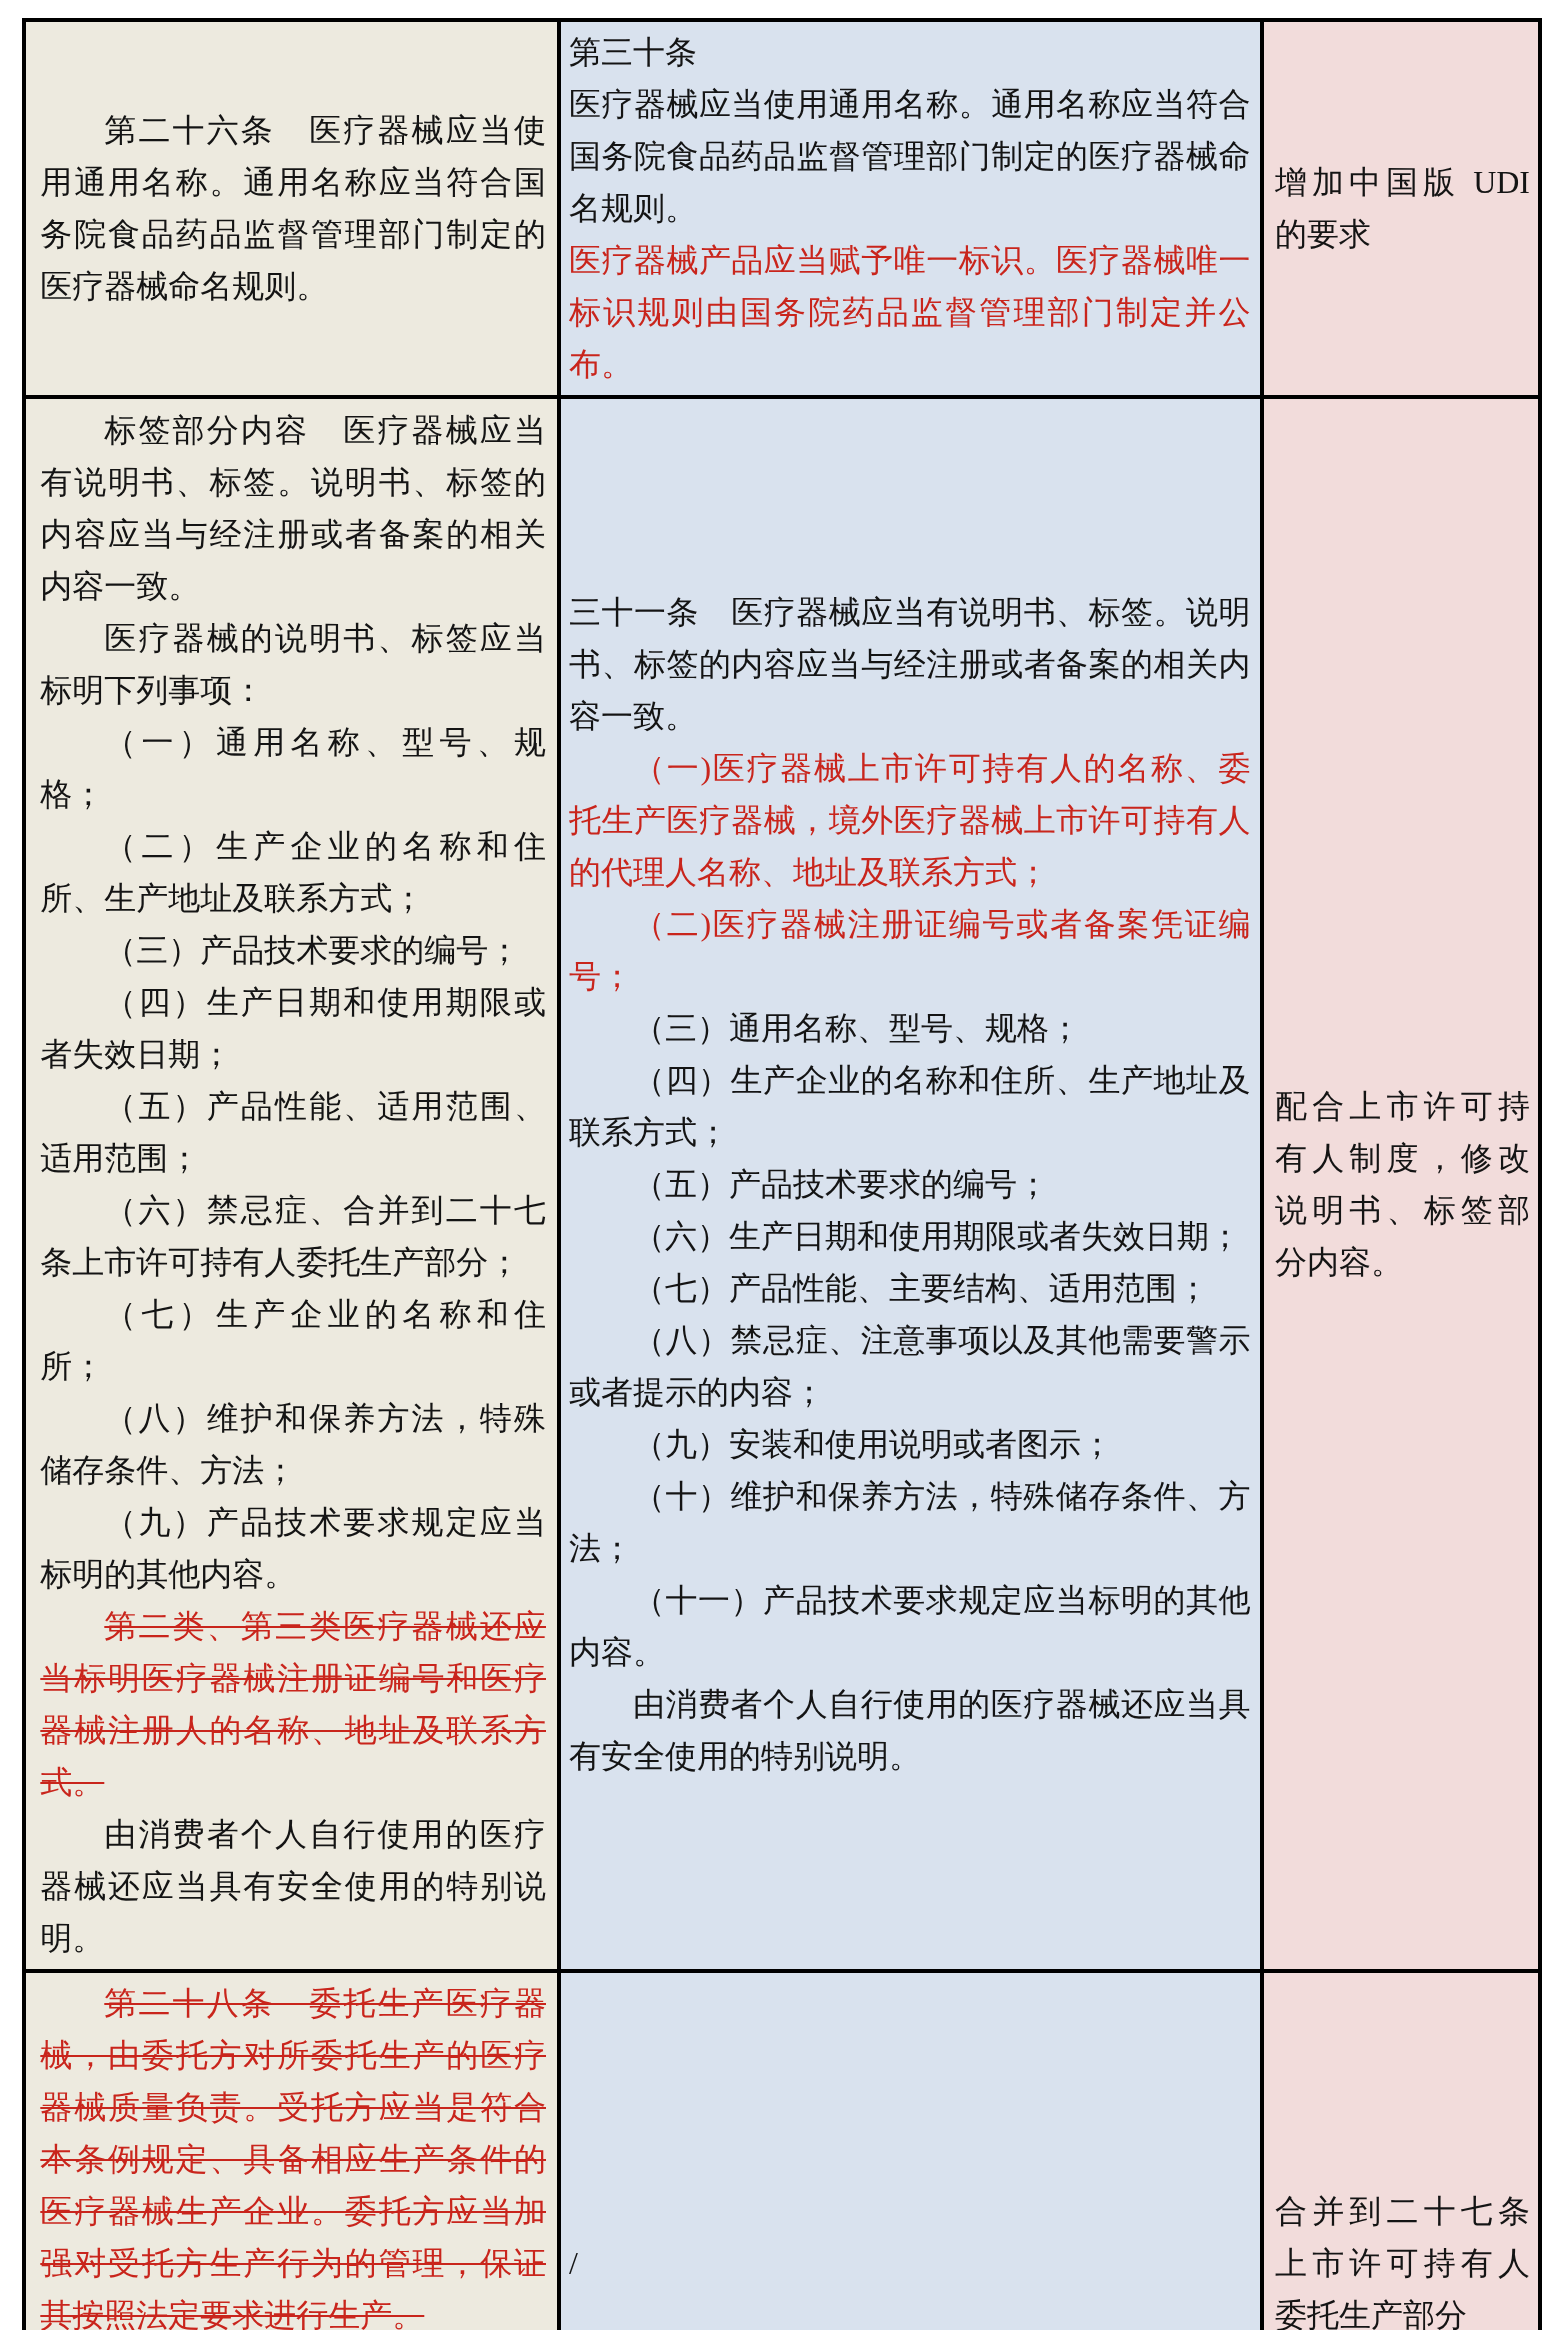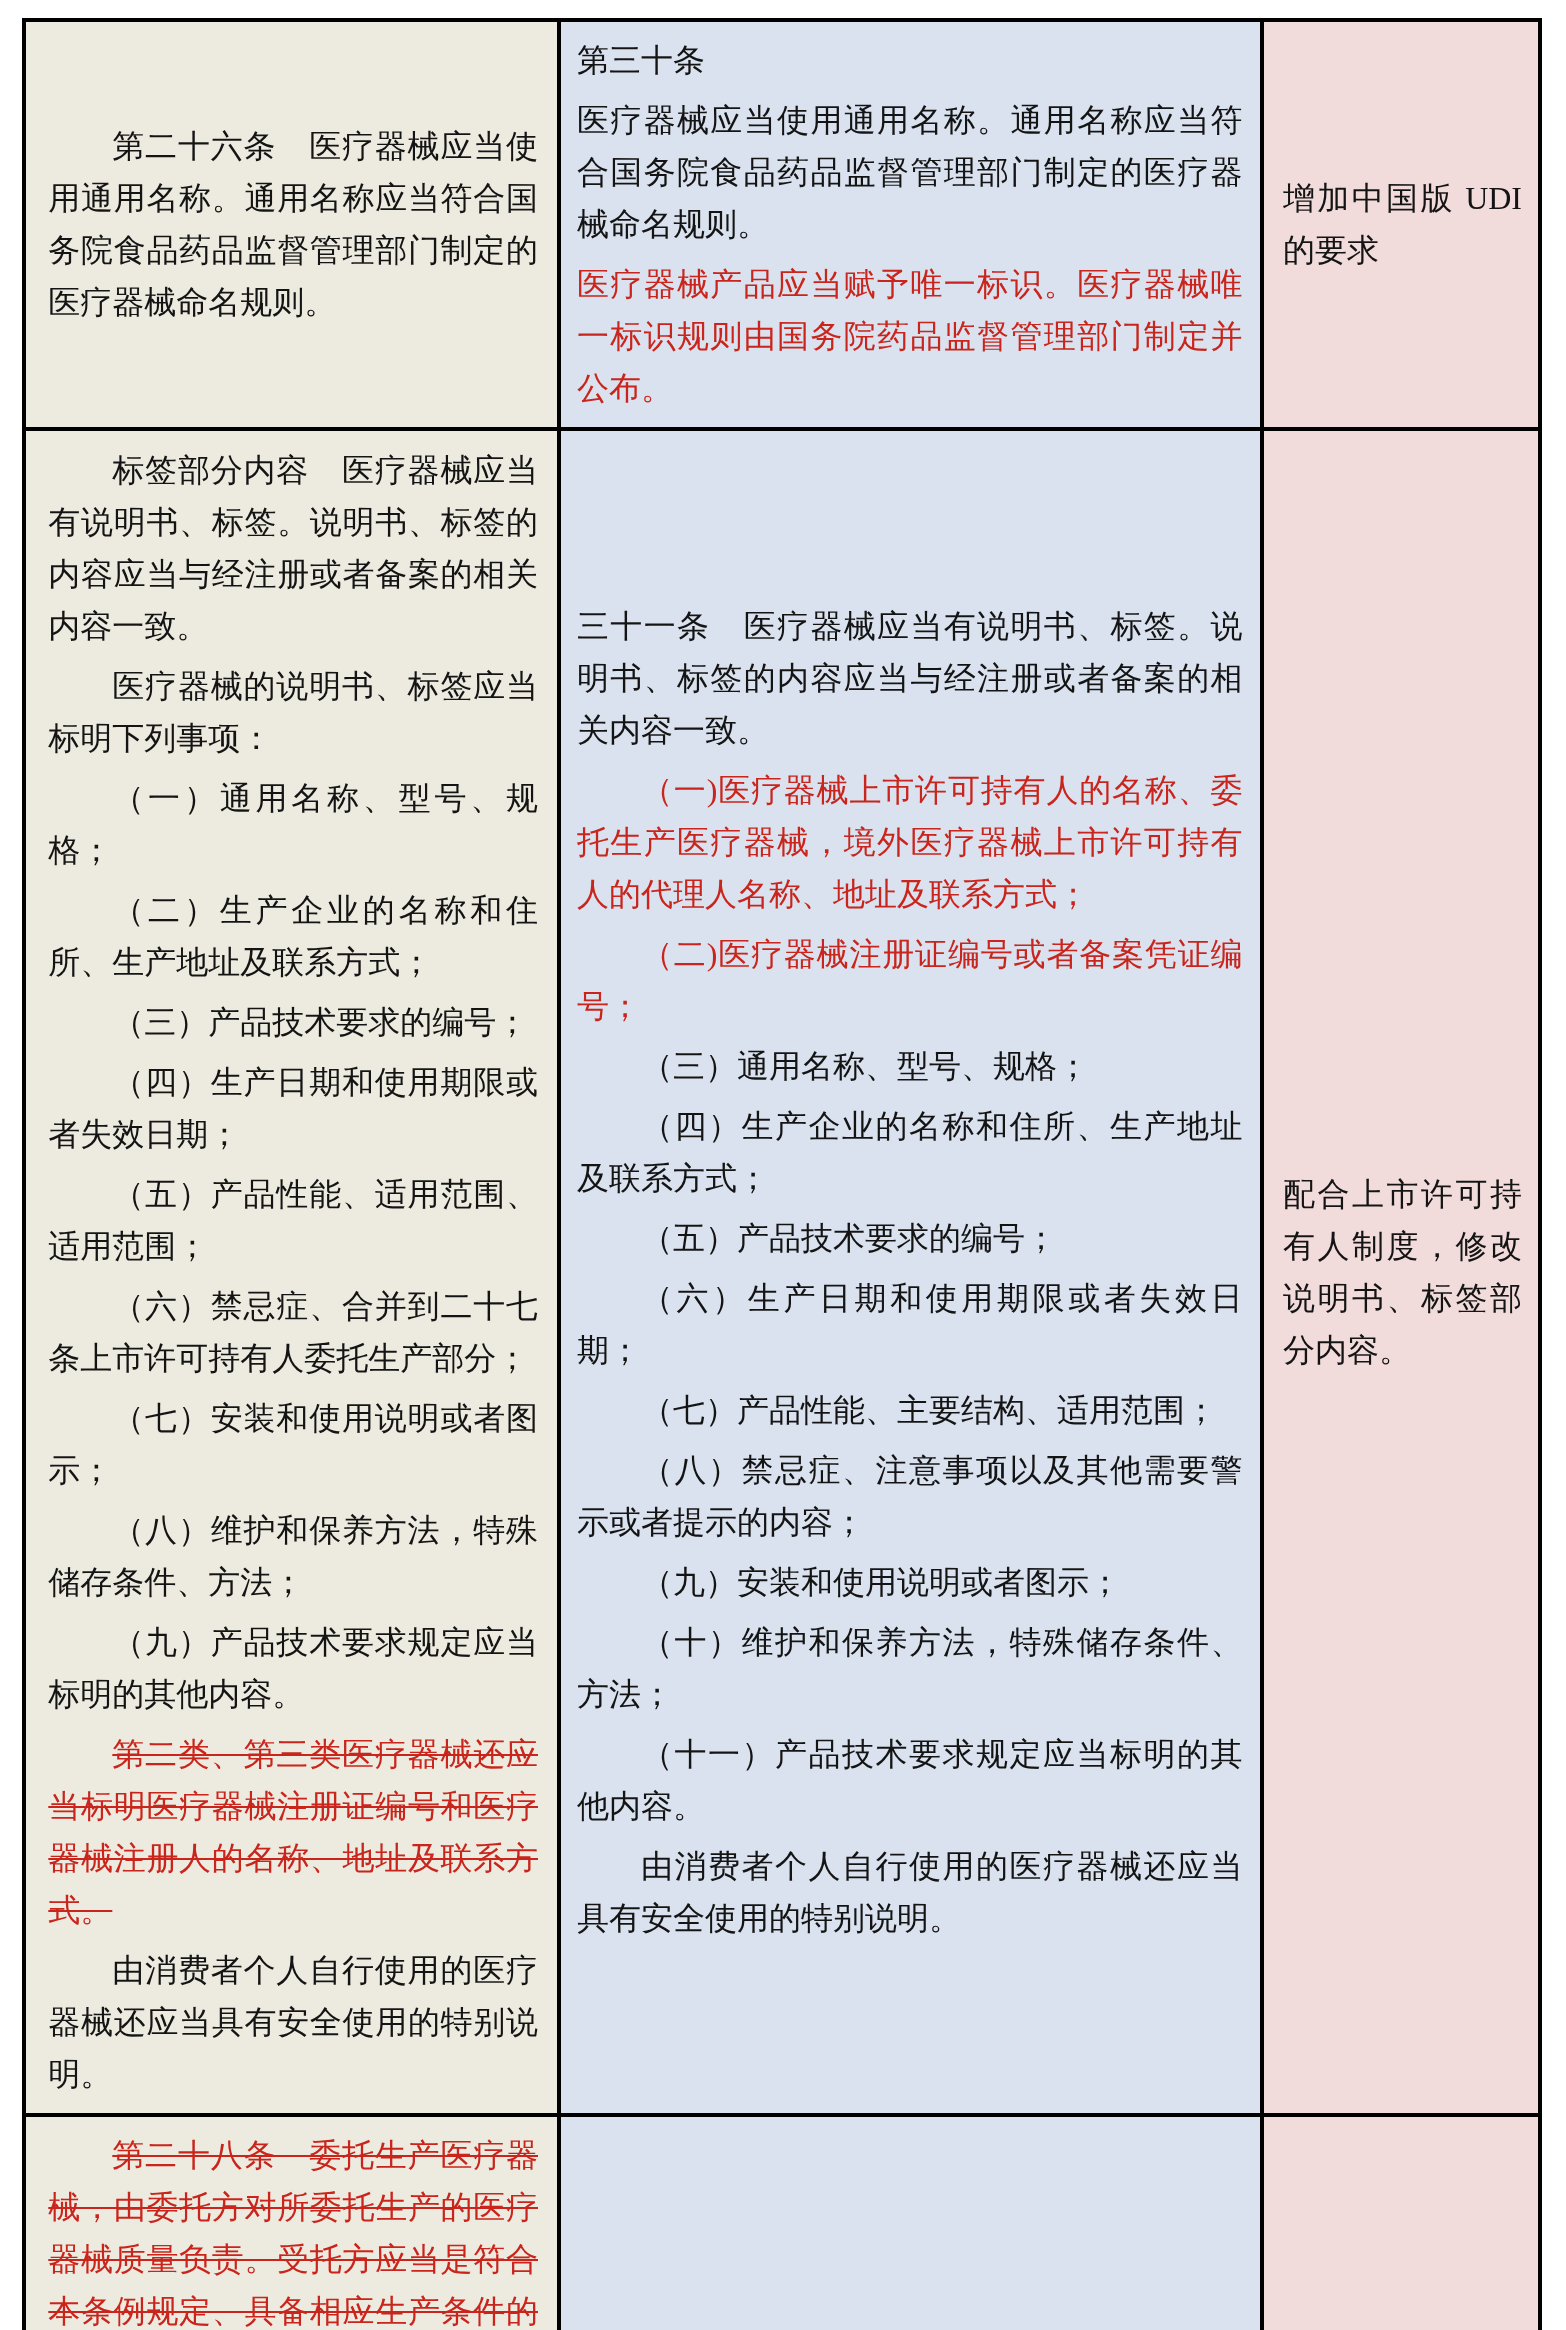--- a/index.html
+++ b/index.html
@@ -46,21 +46,21 @@
   .col-comment { background: var(--comment-bg); padding: 4.8px 8px 4.8px 11px; }
   .r0 { height: 313px; }
   .r1 { height: 1395px; }
   .r2 { height: 561px; }
   .r0 td { vertical-align: middle; }
   .r0 .col-new { vertical-align: top; }
   .r1 .col-old { vertical-align: top; }
   .r1 .col-new, .r1 .col-comment { vertical-align: middle; }
   .r2 .col-old { vertical-align: top; }
   .r2 .col-new, .r2 .col-comment { vertical-align: middle; }
-  p.para { margin: 8px; padding: 0; }
+  p.para { margin: 0; padding: 0; }
   p.para.indent { text-indent: 2em; }
   p[data-kind="added"]   { color: var(--added-red); font-family: Liberation Serif, serif; }
   p[data-kind="deleted"] {
     color: var(--deleted-red);
     text-decoration: line-through;
     text-decoration-thickness: 2.4px;
   }
 </style>
 </head>
 <body>
@@ -89,21 +89,21 @@
         <tr class="r1">
           <td class="col-old">
             <p class="para indent" data-kind="normal">标签部分内容　医疗器械应当有说明书、标签。说明书、标签的内容应当与经注册或者备案的相关内容一致。</p>
             <p class="para indent" data-kind="normal">医疗器械的说明书、标签应当标明下列事项：</p>
             <p class="para indent" data-kind="normal">（一）通用名称、型号、规格；</p>
             <p class="para indent" data-kind="normal">（二）生产企业的名称和住所、生产地址及联系方式；</p>
             <p class="para indent" data-kind="normal">（三）产品技术要求的编号；</p>
             <p class="para indent" data-kind="normal">（四）生产日期和使用期限或者失效日期；</p>
             <p class="para indent" data-kind="normal">（五）产品性能、适用范围、适用范围；</p>
             <p class="para indent" data-kind="normal">（六）禁忌症、合并到二十七条上市许可持有人委托生产部分；</p>
-            <p class="para indent" data-kind="normal">（七）安装和使用说明或者图示；</p>
+            <p class="para indent" data-kind="normal">（七）生产企业的名称和住所；</p>
             <p class="para indent" data-kind="normal">（八）维护和保养方法，特殊储存条件、方法；</p>
             <p class="para indent" data-kind="normal">（九）产品技术要求规定应当标明的其他内容。</p>
             <p class="para indent" data-kind="deleted">第二类、第三类医疗器械还应当标明医疗器械注册证编号和医疗器械注册人的名称、地址及联系方式。</p>
             <p class="para indent" data-kind="normal">由消费者个人自行使用的医疗器械还应当具有安全使用的特别说明。</p>
           </td>
           <td class="col-new">
             <p class="para" data-kind="normal">三十一条　医疗器械应当有说明书、标签。说明书、标签的内容应当与经注册或者备案的相关内容一致。</p>
             <p class="para indent" data-kind="added">（一)医疗器械上市许可持有人的名称、委托生产医疗器械，境外医疗器械上市许可持有人的代理人名称、地址及联系方式；</p>
             <p class="para indent" data-kind="added">（二)医疗器械注册证编号或者备案凭证编号；</p>
             <p class="para indent" data-kind="normal">（三）通用名称、型号、规格；</p>

